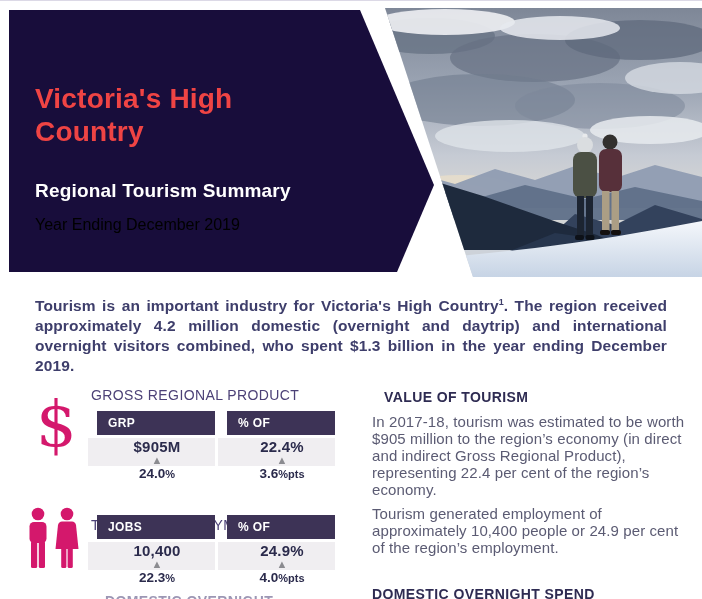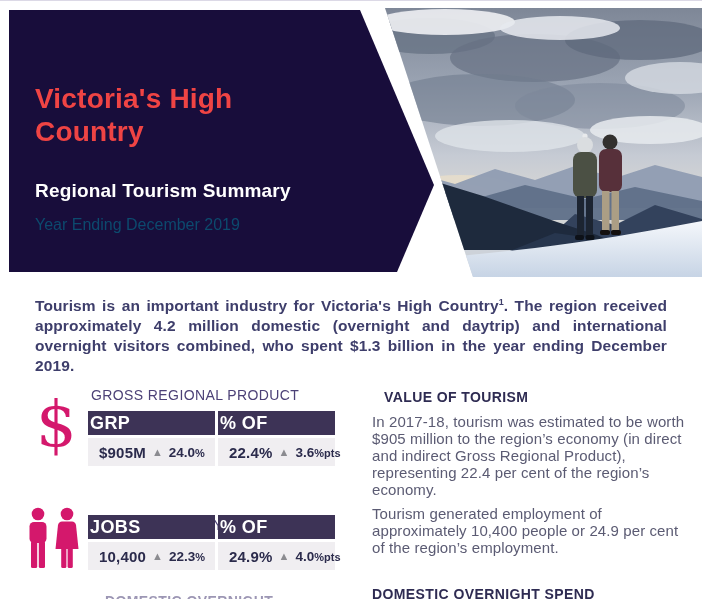--- a/index.html
+++ b/index.html
@@ -18,21 +18,21 @@
   .header-title{
     position:absolute;left:35px;top:82px;width:250px;margin:0;
     color:#ef4444;font-size:28px;font-weight:bold;line-height:1.18;letter-spacing:.2px;
   }
   .header-subtitle{
     position:absolute;left:35px;top:180px;
     color:#ffffff;font-size:19px;font-weight:bold;letter-spacing:.2px;
   }
   .header-period{
     position:absolute;left:35px;top:216px;
-    color:#0c4a6e;font-size:16px;font-weight:400;
+    color:#000000;font-size:16px;font-weight:400;
   }
 
   
   .photo{
     position:absolute;left:385px;top:8px;width:317px;height:269px;
     clip-path:polygon(0 0,100% 0,100% 100%,88px 100%);
   }
   .photo svg{display:block;}
 
   
@@ -53,25 +53,25 @@
     font-size:14px;font-weight:bold;letter-spacing:.4px;
   }
 
   
   .stat-table{position:absolute;display:flex;gap:3px;}
   .stat-col{display:flex;flex-direction:column;gap:3px;}
   .stat-col.c1{width:127px;}
   .stat-col.c2{width:117px;}
   .stat-head{
     background:var(--table_header_bg);color:#ffffff;height:24px;line-height:24px;
-    font-size:18px;font-weight:bold;letter-spacing:.4px;padding-left:2px;
+    font-size:12px;font-weight:bold;letter-spacing:.4px;padding-left:11px;margin-left:9px;
   }
   .stat-val{
     background:var(--table_row_bg);height:28px;display:flex;align-items:center;
-    padding-left:11px;gap:6px;white-space:nowrap;
+    padding-left:11px;white-space:nowrap;flex-direction:column;
   }
   .v-main{color:var(--value_text);font-size:15px;font-weight:bold;letter-spacing:.2px;}
   .v-tri{color:var(--triangle_gray);font-size:11px;line-height:1;}
   .v-chg{color:var(--value_text);font-size:13.5px;font-weight:600;}
   .v-unit{font-size:11px;font-weight:600;}
 
   
   .dollar-glyph{
     position:absolute;left:36px;top:392px;
     font-family:"DejaVu Serif",serif;font-size:64px;line-height:1;

